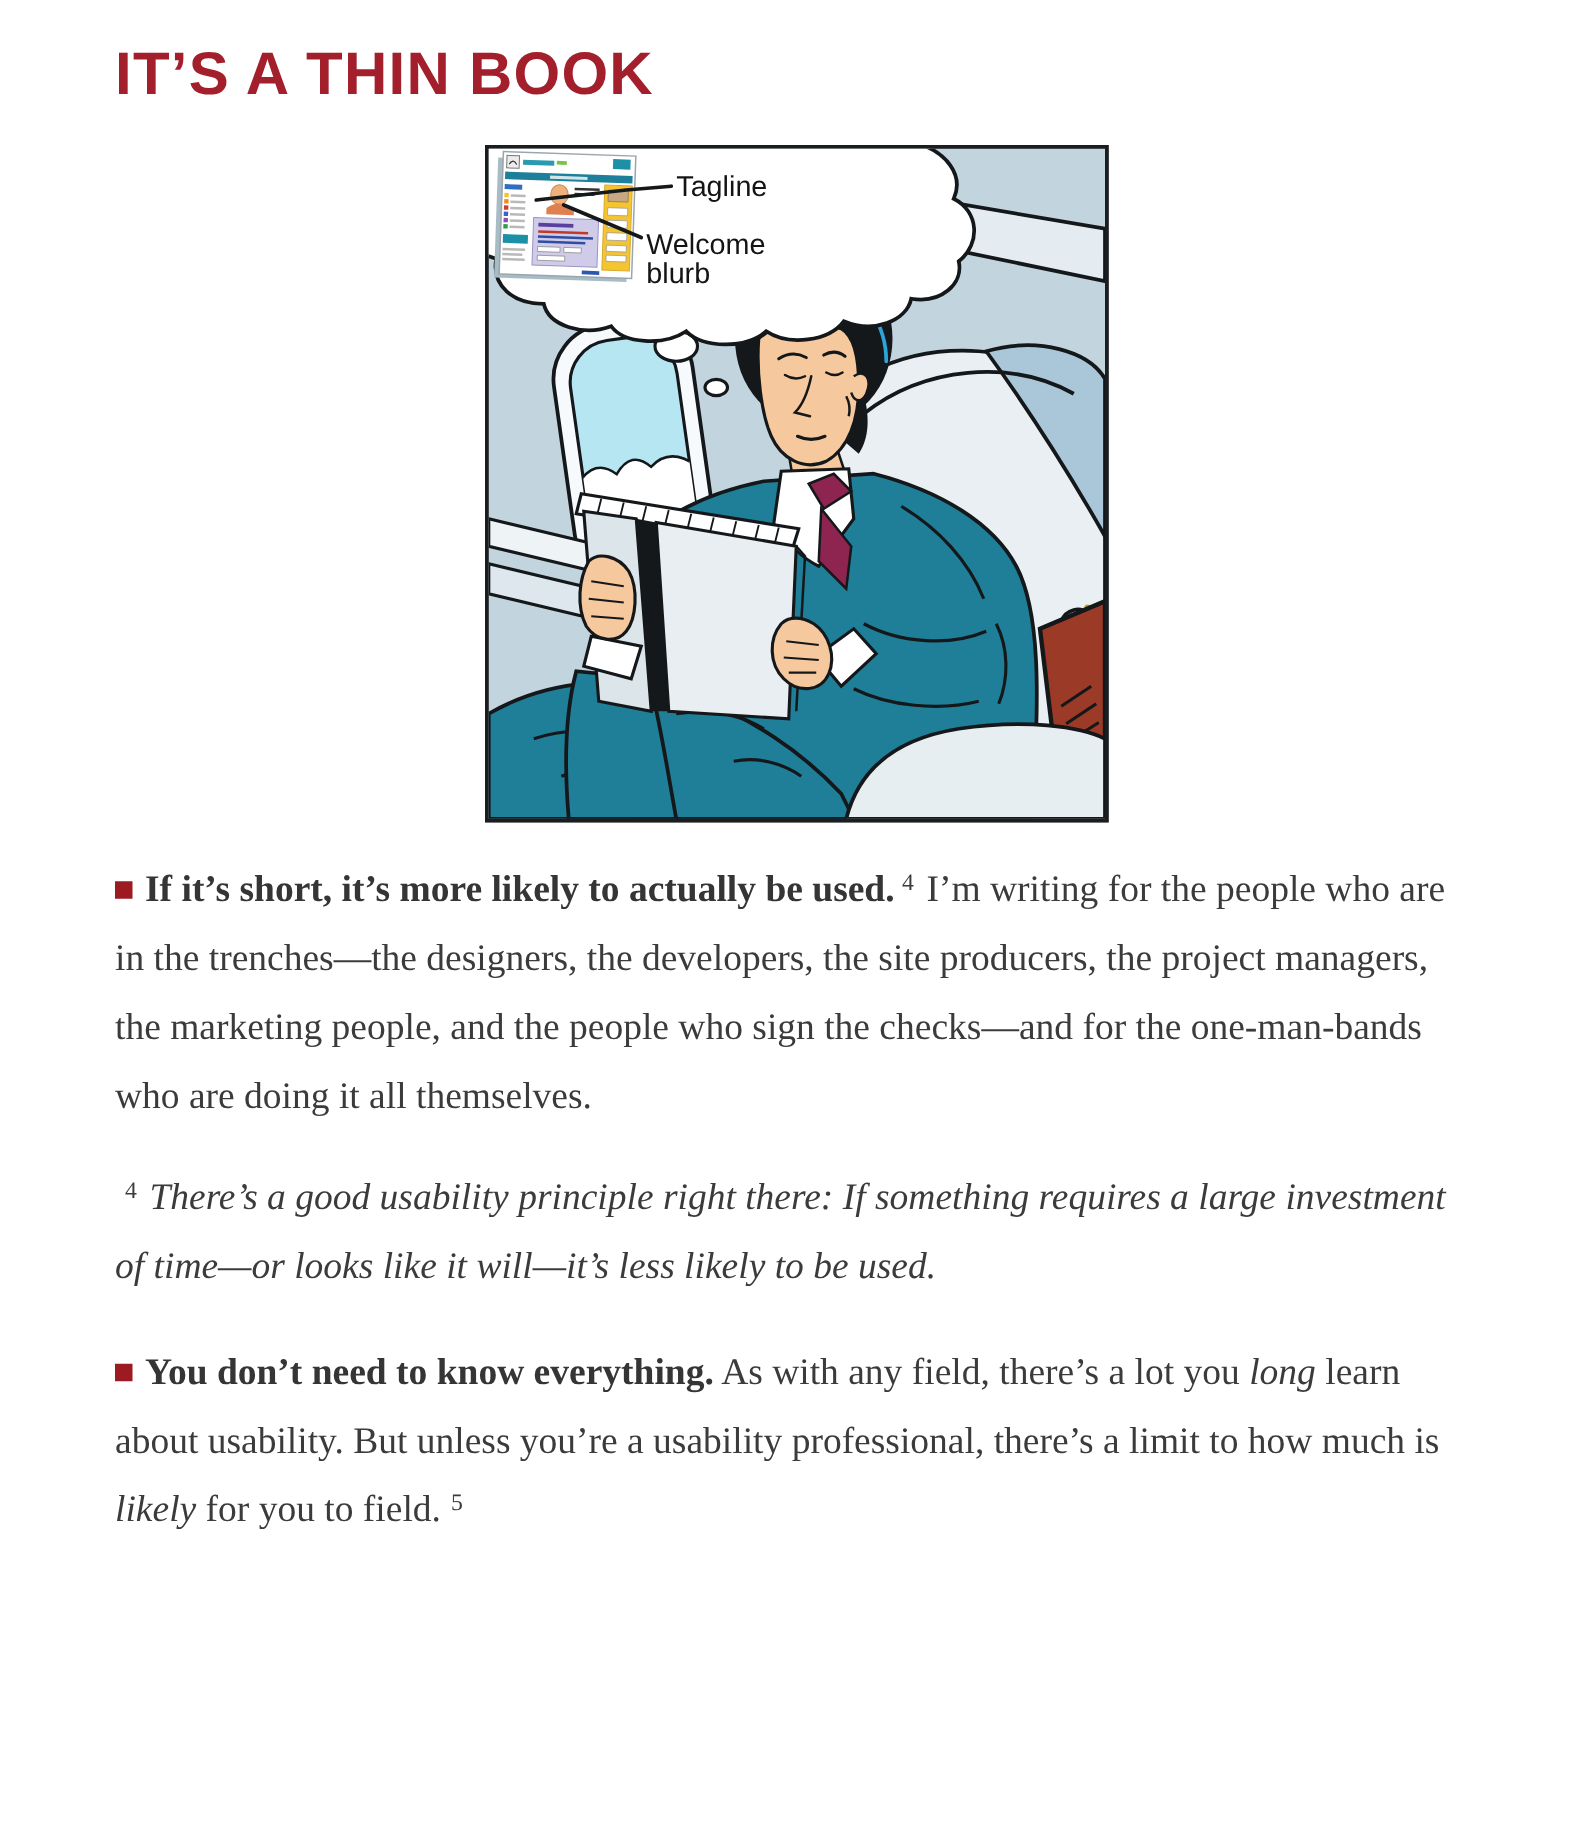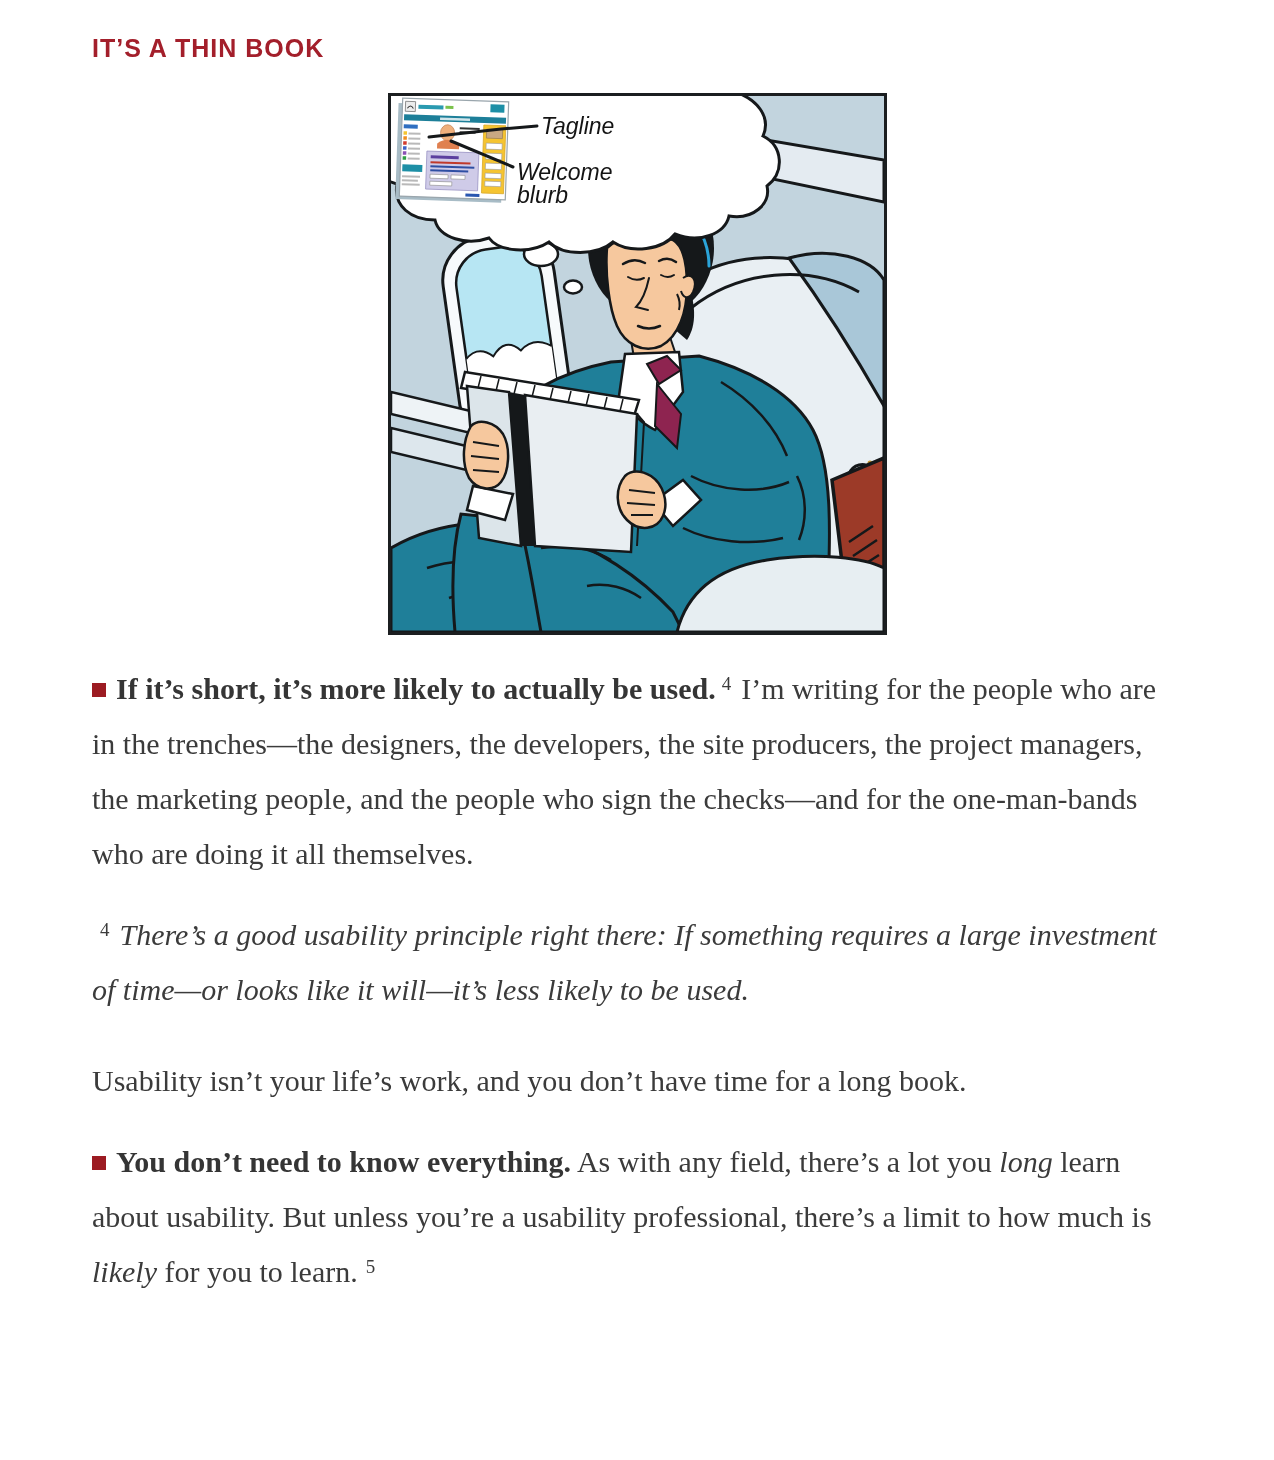--- a/index.html
+++ b/index.html
@@ -8,42 +8,41 @@
     background: #ffffff;
     overflow: hidden;
     font-family: "Liberation Serif", serif;
     color: #3b3b3b;
   }
   .page { padding: 36px 92px 0 92px; }
 
   h1.section-heading {
     font-family: "Liberation Sans", sans-serif;
     font-weight: 700;
-    font-size: 25px;
+    font-size: 48px;
     line-height: 1;
     letter-spacing: 1px;
     color: #a31f2b;
     margin: 0;
   }
 
   p.body {
     font-size: 30px;
     line-height: 55px;
     margin: 0;
     text-align: left;
   }
   p.intro { margin-top: 38px; }
 
   figure.illo {
     width: 493px;
     margin: 32px auto 16px auto;
     border: 3px solid #1b1e20;
     padding: 0;
     background: #a3a3a3;
-    font-style: italic;
   }
   figure.illo svg { display: block; }
 
   p.b1 { margin-top: 26px; }
   p.footnote {
     margin-top: 26px;
     font-style: italic;
     font-size: 30px;
     line-height: 55px;
     text-indent: 8px;
@@ -248,17 +247,16 @@
         <text class="bubble-label" x="126" y="84">Welcome</text>
         <text class="bubble-label" x="126" y="107">blurb</text>
       </g>
     </svg>
   </figure>
 
   <p class="body b1"><span class="sq"></span><strong>If it’s short, it’s more likely to actually be used.</strong><sup class="fn after-bold">4</sup><span>I’m writing for the people who are in the trenches—the designers, the developers, the site producers, the project managers, the marketing people, and the people who sign the checks—and for the one-man-bands who are doing it all themselves.</span></p>
 
   <p class="footnote"><sup class="fn">4</sup><em>There’s a good usability principle right there: If something requires a large investment of time—or looks like it will—it’s less likely to be used.</em></p>
 
-  <p class="body p2">Usability isn’t your life’s work, and you don’t have time for a long book.</p>
-
-  <p class="body b2"><span class="sq"></span><strong>You don’t need to know everything.</strong> <span>As with any field, there’s a lot you</span> <em>long</em> <span>learn about usability. But unless you’re a usability professional, there’s a limit to how much is</span> <em>likely</em> <span>for you to learn.</span><sup class="fn end">5</sup></p>
+
+  <p class="body b2"><span class="sq"></span><strong>You don’t need to know everything.</strong> <span>As with any field, there’s a lot you</span> <em>long</em> <span>learn about usability. But unless you’re a usability professional, there’s a limit to how much is</span> <em>likely</em> <span>for you to field.</span><sup class="fn end">5</sup></p>
 
 </main>
 
 </body></html>

